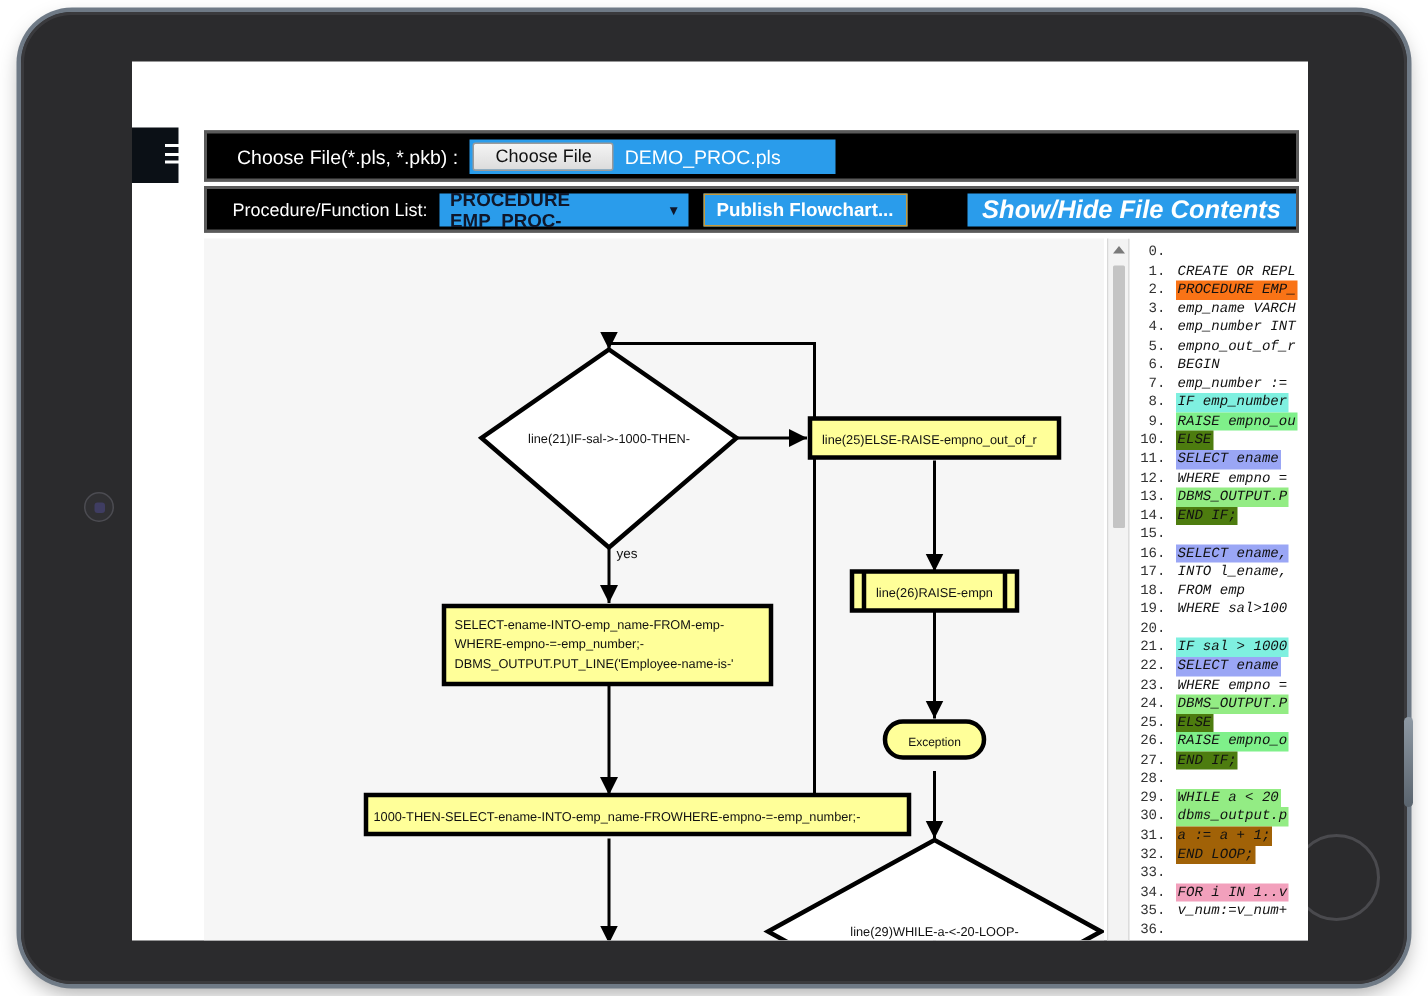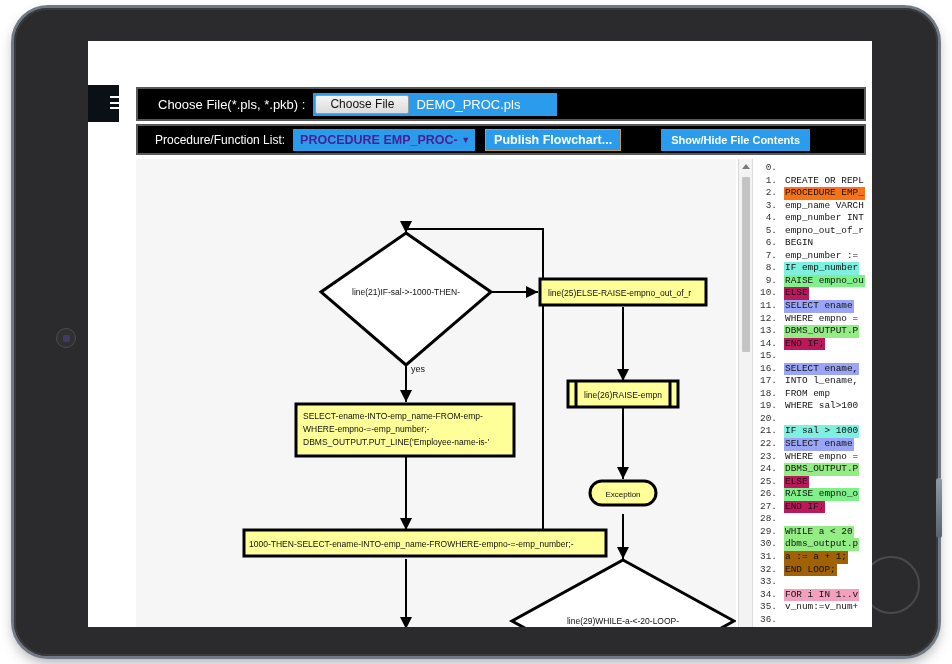--- a/index.html
+++ b/index.html
@@ -177,21 +177,21 @@
     display: flex; align-items: center;
   }
   #proc-list-label {
     margin-left: 17px; color: #ffffff; font-size: 12px; white-space: nowrap;
   }
   #proc-select {
     margin-left: 8px;
     width: 182px; height: 22px;
     background: #2a9ceb;
     border: none;
-    color: #4c1d95; font-size: 12.5px; font-weight: 700;
+    color: #0f172a; font-size: 12.5px; font-weight: 700;
     display: flex; align-items: center; justify-content: space-between;
     padding: 0 5px 0 7px;
     cursor: pointer;
   }
   #proc-select-caret { font-size: 9px; }
   #publish-flowchart-button {
     margin-left: 10px;
     height: 22px;
     background: #2a9ceb;
     border: 1px solid #c79a3a;
@@ -199,25 +199,26 @@
     padding: 0 8px;
     display: flex; align-items: center;
     white-space: nowrap; cursor: pointer;
     font-family: "Liberation Sans", sans-serif;
   }
   #show-hide-button {
     margin-left: 40px;
     height: 22px;
     background: #2a9ceb;
     border: none;
-    color: #ffffff; font-size: 11px; font-weight: 700;
+    color: #ffffff; font-size: 17px; font-weight: 700;
     padding: 0 10px;
     display: flex; align-items: center;
     white-space: nowrap; cursor: pointer;
     font-family: "Liberation Sans", sans-serif;
+    font-style: italic;
   }
 
   
   #flowchart-panel {
     position: absolute; left: 17px; top: 81px;
     width: 600px; height: 468px;
     background: #f6f6f6;
     overflow: hidden;
   }
   #flowchart-svg { display: block; }
@@ -270,25 +271,25 @@
     position: absolute; left: 14px; top: 3px;
     width: 120px;
     font-family: "Liberation Mono", monospace;
     font-size: 9.4px;
     line-height: 12.55px;
     white-space: pre;
     color: #111111;
   }
   .cl { display: block; height: 12.55px; }
   .ln { display: inline-block; width: 24px; text-align: right; color: #333; }
-  .ct { display: inline-block; margin-left: 7px; padding: 0 1px; }
+  .ct { display: inline-block; margin-left: 7px; padding: 0 1px; font-style: italic; }
   .hl-yellow  { background: #f97316; }
   .hl-cyan    { background: #7ff0e0; }
   .hl-green   { background: #7ff08a; }
-  .hl-purple  { background: #be185d; }
+  .hl-purple  { background: #4d7c0f; }
   .hl-blue    { background: #9aa6f5; text-align: center; }
   .hl-lgreen  { background: #93ec84; }
   .hl-olive   { background: #a16207; }
   .hl-pink    { background: #f2a0bc; }
 </style>
 </head>
 <body>
 
 <div id="device-frame">
   <div id="frame-bezel-inner"></div>

